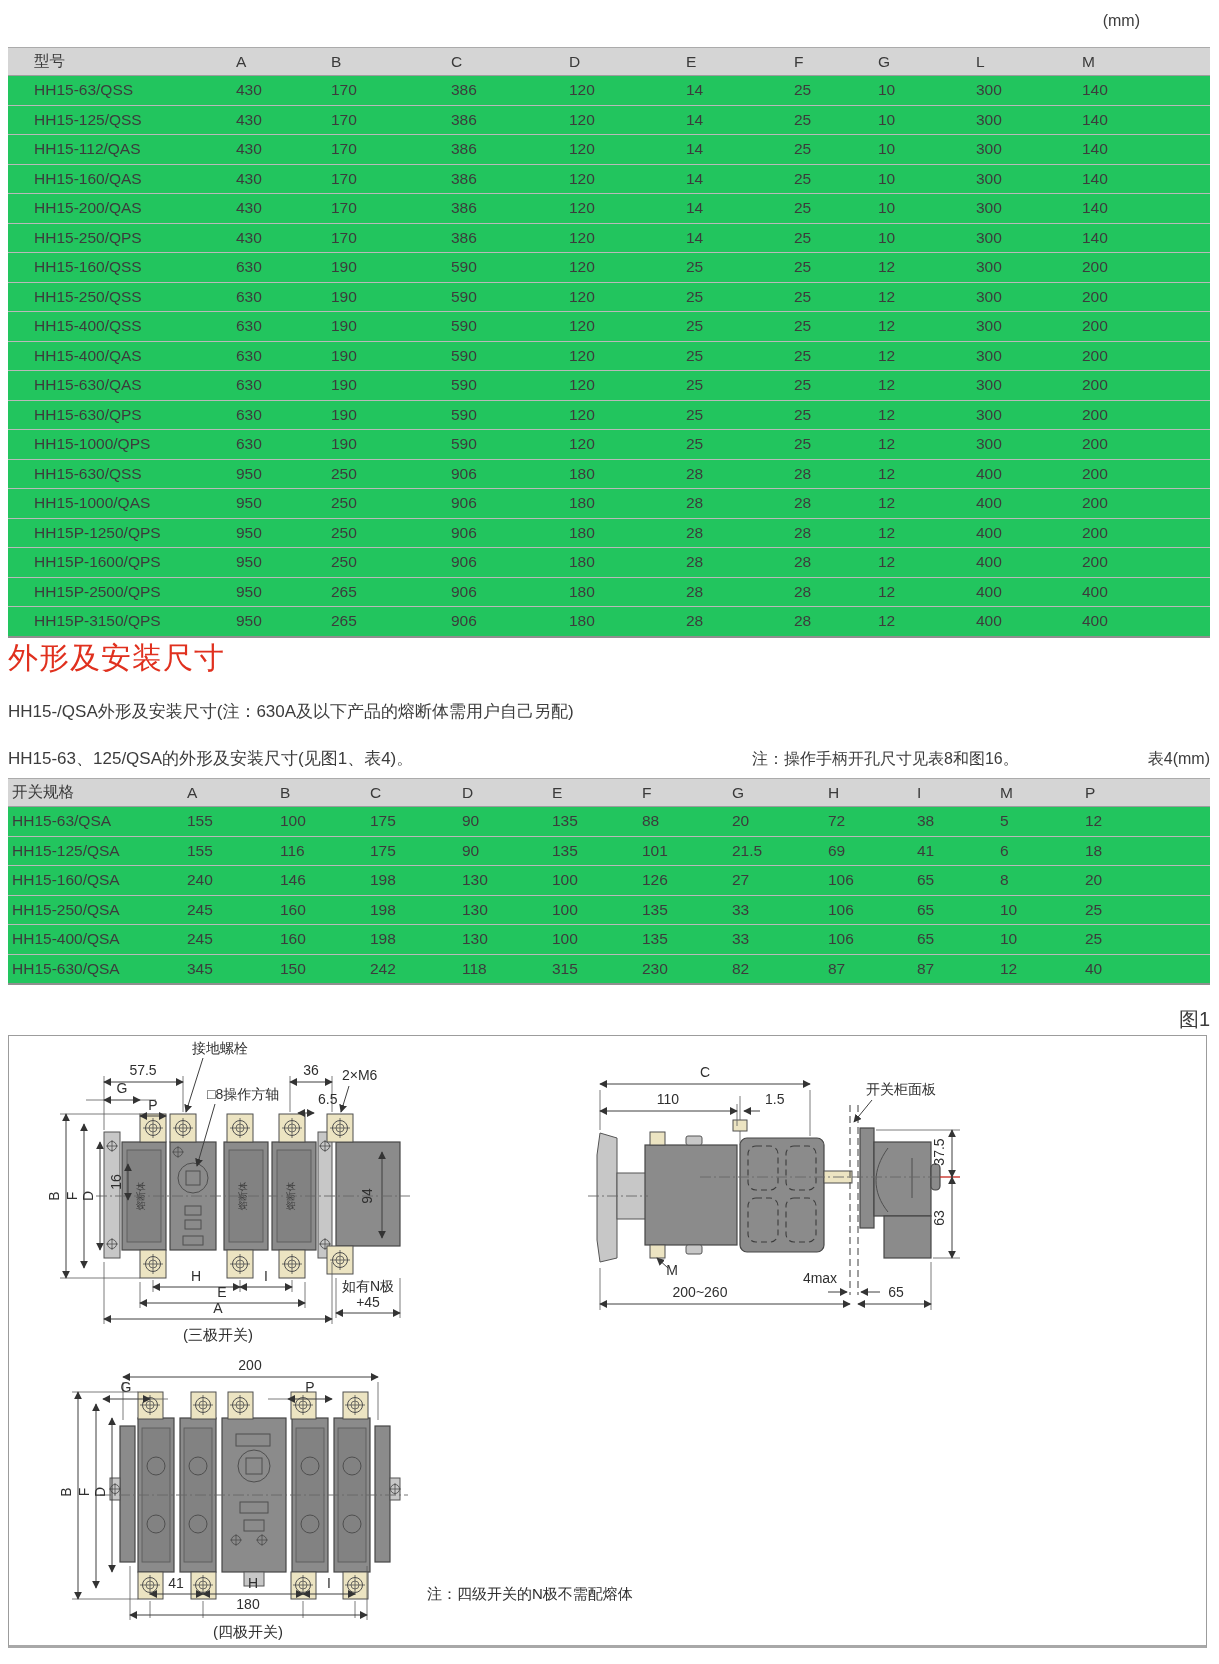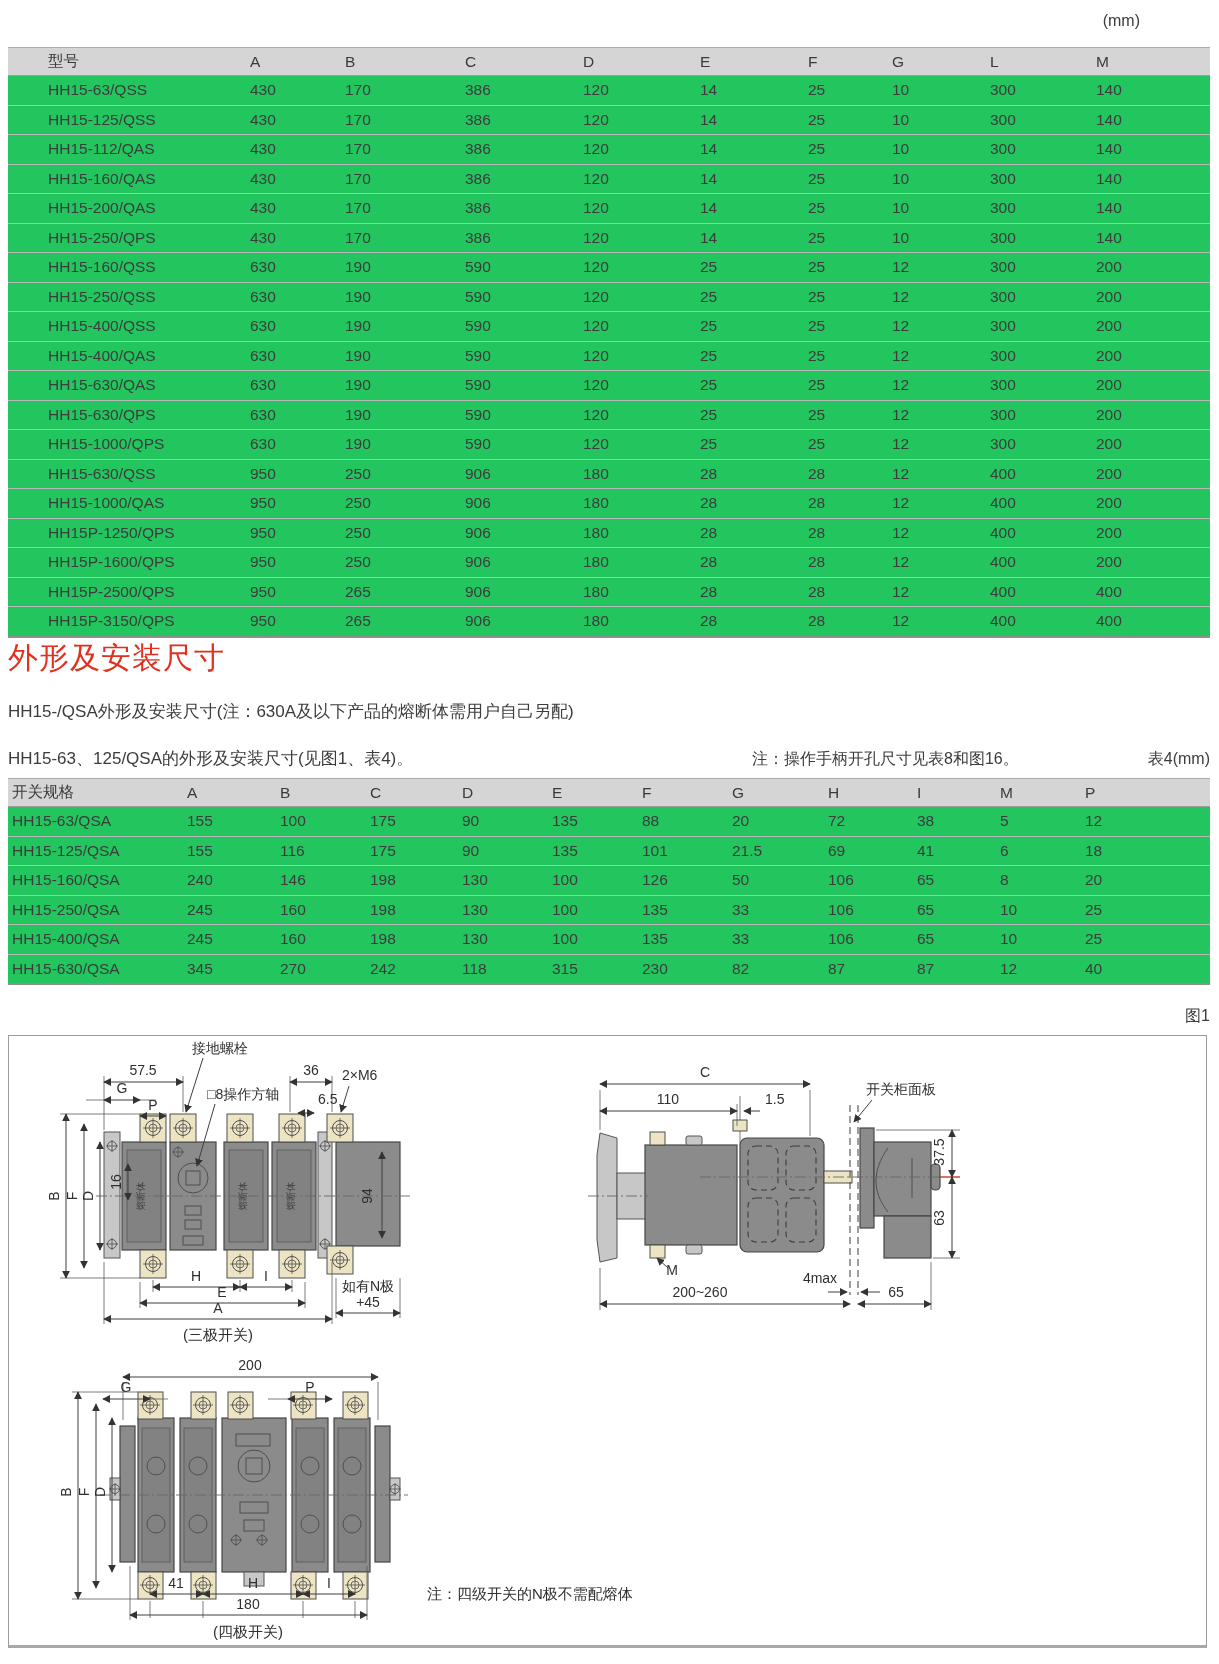--- a/index.html
+++ b/index.html
@@ -4,31 +4,31 @@
 <style>
   html,body{margin:0;padding:0}
   body{width:1219px;height:1664px;position:relative;background:#fff;
        font-family:"Liberation Sans","DejaVu Sans",sans-serif;color:#3c3c3c;overflow:hidden}
   
   .tbl{position:absolute;left:8px;width:1202px;font-size:15.5px;border-bottom:2px solid #8f8f8f}
   .thead{display:grid;background:#d5d5d5;align-items:center;height:27px;color:#3a3a3a;
          border-top:1px solid #ababab;border-bottom:1px solid #9d9d9d}
   .trow{display:grid;height:28.5px;align-items:center;border-bottom:1px solid #b9b9b9;background:#22c55e}
   .trow:last-child{border-bottom:none}
-  .t1 .thead,.t1 .trow{grid-template-columns:202px 95px 120px 118px 117px 108px 84px 98px 106px auto;padding-left:40px}
+  .t1 .thead,.t1 .trow{grid-template-columns:202px 95px 120px 118px 117px 108px 84px 98px 106px auto;padding-left:26px}
   .t2 .thead,.t2 .trow{grid-template-columns:175px 93px 90px 92px 90px 90px 90px 96px 89px 83px 85px auto;padding-left:4px}
   .tcell{white-space:nowrap;overflow:visible}
   
   .unit{position:absolute;top:12px;right:79px;font-size:16px}
   .heading{position:absolute;left:8px;top:638px;font-size:30px;font-weight:normal;color:#e0301e;letter-spacing:1px}
   .para1{position:absolute;left:8px;top:700px;font-size:17px}
   .para2{position:absolute;left:8px;top:747px;font-size:17px}
   .noteR{position:absolute;left:752px;top:749px;font-size:16px}
   .tab4{position:absolute;right:9px;top:749px;font-size:16px}
-  .figlabel{position:absolute;top:1006px;right:9px;font-size:16px}
+  .figlabel{position:absolute;top:1006px;right:9px;font-size:20px}
   
   .figbox{position:absolute;left:8px;top:1035px;width:1197px;height:609px;
           border:1px solid #9c9c9c;border-bottom:3px solid #a8a8a8}
   .figbox svg{display:block}
   
   .dim{stroke:#3f3f3f;stroke-width:1;fill:none}
   .ext{stroke:#5a5a5a;stroke-width:.8;fill:none}
   .body{fill:#8b8b8b;stroke:#474747;stroke-width:1.2}
   .inner{fill:#828282;stroke:#5c5c5c;stroke-width:.9}
   .plate{fill:#c7c7c7;stroke:#555;stroke-width:1}
@@ -343,21 +343,21 @@
         <div class="tcell">18</div>
       </div>
       <div class="trow">
         <div class="tcell">HH15-160/QSA</div>
         <div class="tcell">240</div>
         <div class="tcell">146</div>
         <div class="tcell">198</div>
         <div class="tcell">130</div>
         <div class="tcell">100</div>
         <div class="tcell">126</div>
-        <div class="tcell">50</div>
+        <div class="tcell">27</div>
         <div class="tcell">106</div>
         <div class="tcell">65</div>
         <div class="tcell">8</div>
         <div class="tcell">20</div>
       </div>
       <div class="trow">
         <div class="tcell">HH15-250/QSA</div>
         <div class="tcell">245</div>
         <div class="tcell">160</div>
         <div class="tcell">198</div>
@@ -380,21 +380,21 @@
         <div class="tcell">135</div>
         <div class="tcell">33</div>
         <div class="tcell">106</div>
         <div class="tcell">65</div>
         <div class="tcell">10</div>
         <div class="tcell">25</div>
       </div>
       <div class="trow">
         <div class="tcell">HH15-630/QSA</div>
         <div class="tcell">345</div>
-        <div class="tcell">270</div>
+        <div class="tcell">150</div>
         <div class="tcell">242</div>
         <div class="tcell">118</div>
         <div class="tcell">315</div>
         <div class="tcell">230</div>
         <div class="tcell">82</div>
         <div class="tcell">87</div>
         <div class="tcell">87</div>
         <div class="tcell">12</div>
         <div class="tcell">40</div>
       </div>

